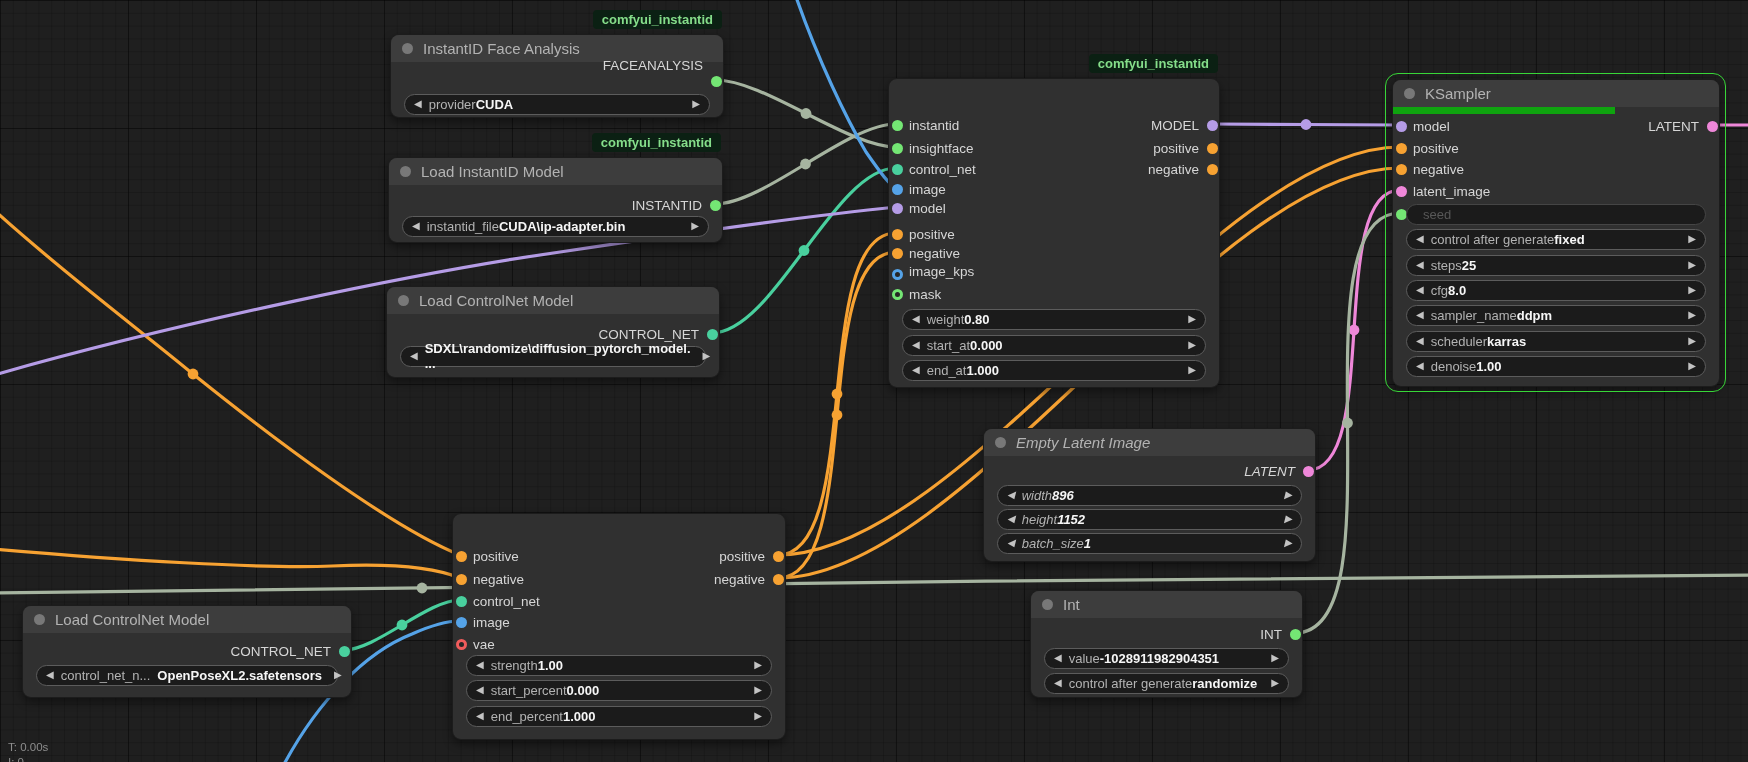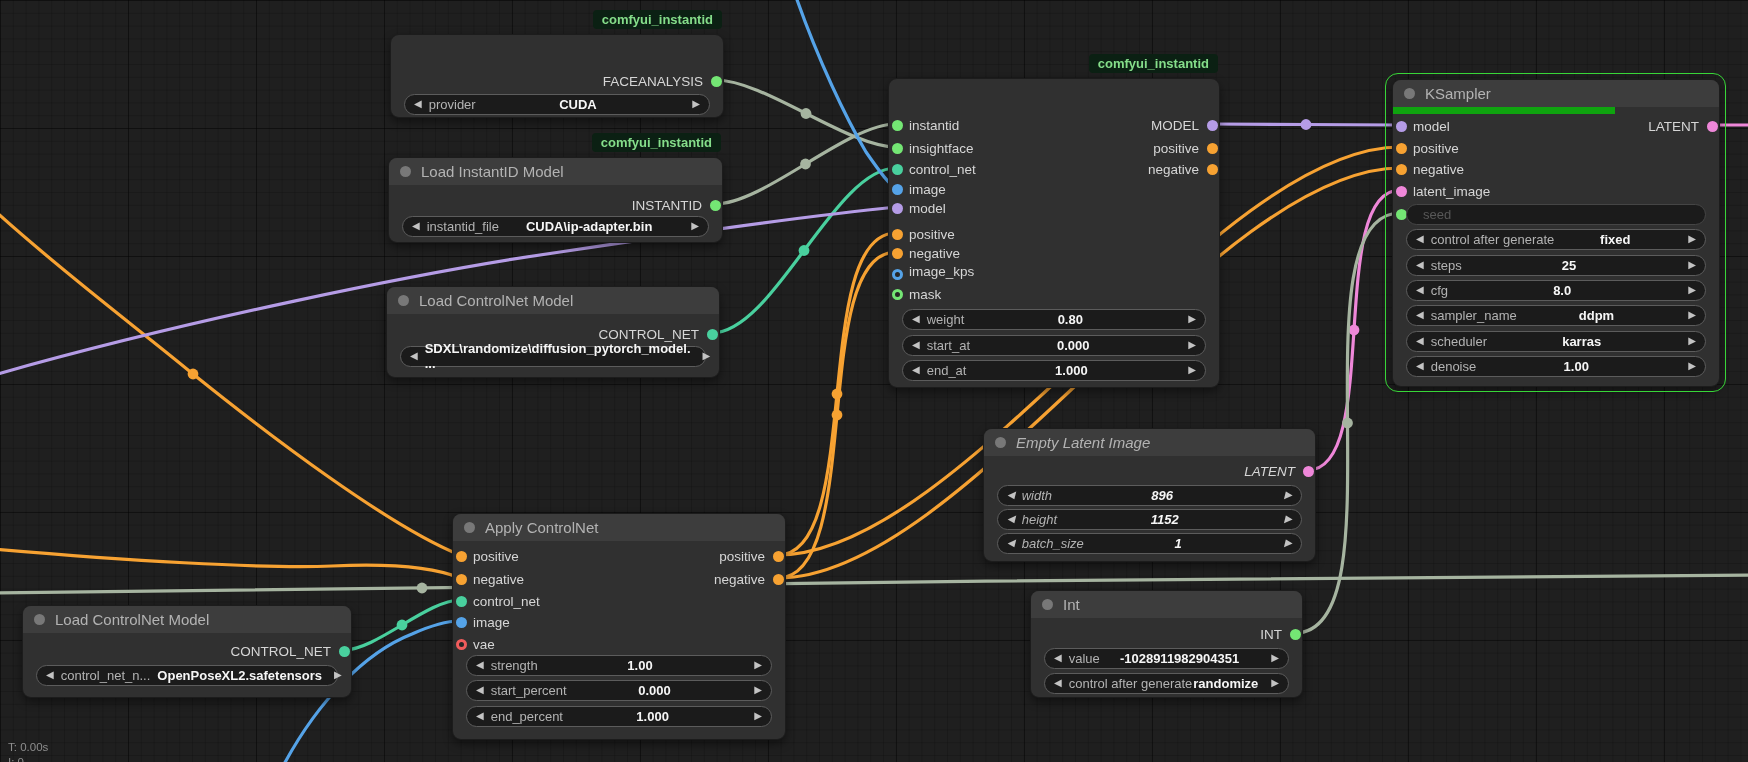--- a/index.html
+++ b/index.html
@@ -35,21 +35,21 @@
   .slot{position:absolute;height:20px;display:flex;align-items:center;color:#d6d6d6;font-size:13.5px;white-space:nowrap;}
   .slot-dot{position:absolute;width:11px;height:11px;border-radius:50%;box-sizing:border-box;}
   .slot-dot.hollow{background:#262626 !important;border-width:3px;border-style:solid;}
   .widget{
     position:absolute;left:13px;right:13px;height:21px;border-radius:11px;
     background:#1b1b1b;border:1px solid #5c5c5c;display:flex;align-items:center;
     font-size:13px;box-sizing:border-box;padding:0 9px;color:#b3b3b3;
   }
   .widget .arr{font-size:10px;color:#c3c3c3;flex:0 0 auto;line-height:1;}
   .widget .wlabel{margin-left:7px;flex:0 0 auto;}
-  .widget .wvalue{flex:1 1 auto;text-align:center;color:#f6f6f6;font-weight:bold;margin-right:12px;}
+  .widget .wvalue{flex:1 1 auto;text-align:left;color:#f6f6f6;font-weight:bold;margin-right:12px;}
   .widget .wvalue.leftal{text-align:left;margin-left:7px;}
   .widget.dim{border-color:#454545;color:#585858;}
   .widget.dim .wlabel{}
   .sel-outline{position:absolute;z-index:3;border:1.6px solid #38d638;border-radius:13px;pointer-events:none;}
   .status{position:absolute;left:8px;z-index:4;color:#8d8d8d;font-size:11.5px;}
 </style>
 </head>
 <body>
 
 <div id="canvas">
@@ -80,23 +80,27 @@
       <circle cx="193" cy="374" r="5.4" fill="#f7a232"></circle>
       <path d="M-6,549 C120,560 262,569 332,566 C396,563 438,569 460,578" stroke="#f7a232"></path>
       <path d="M-6,375 C180,322 420,272 560,252 C660,237 806,216 896,207" stroke="#b59ce6"></path>
       <path d="M-6,593 C500,586 1200,578 1754,575" stroke="#a6b4a0"></path>
       <circle cx="422" cy="588" r="5.4" fill="#a6b4a0"></circle>
       <path d="M1712,125 L1754,125" stroke="#ef87d9"></path>
     </svg>
   <div class="status" style="top:741px">T: 0.00s</div>
   <div class="status" style="top:756px">I: 0</div>
 <div class="node" style="left: 390px; top: 34px; width: 334px; height: 84px;">
+      <div class="node-title">
+        <div class="title-dot"></div>
+        <span>InstantID Face Analysis</span>
+      </div>
       <div class="badge">comfyui_instantid</div>
       <div class="slot-dot" style="left: 320px; top: 40.5px; background: rgb(116, 230, 116);"></div>
-      <div class="slot" style="right: 20px; top: 36px;">FACEANALYSIS</div>
+      <div class="slot" style="right: 20px; top: 20px;">FACEANALYSIS</div>
       <div class="widget" style="top: 58.5px;">
         <span class="arr">◀</span>
         <span class="wlabel">provider</span>
         <span class="wvalue">CUDA</span>
         <span class="arr">▶</span>
       </div>
     </div>
     <div class="node" style="left: 388px; top: 157px; width: 335px; height: 86px;">
       <div class="node-title">
         <div class="title-dot"></div>
@@ -248,24 +252,20 @@
         <span class="arr">▶</span>
       </div>
       <div class="widget" style="top: 103.5px;">
         <span class="arr">◀</span>
         <span class="wlabel">batch_size</span>
         <span class="wvalue">1</span>
         <span class="arr">▶</span>
       </div>
     </div>
     <div class="node" style="left: 452px; top: 513px; width: 334px; height: 227px;">
-      <div class="node-title">
-        <div class="title-dot"></div>
-        <span>Apply ControlNet</span>
-      </div>
       <div class="slot-dot" style="left: 3px; top: 36.5px; background: rgb(247, 162, 50);"></div>
       <div class="slot" style="left: 20px; top: 32px;">positive</div>
       <div class="slot-dot" style="left: 3px; top: 59.5px; background: rgb(247, 162, 50);"></div>
       <div class="slot" style="left: 20px; top: 55px;">negative</div>
       <div class="slot-dot" style="left: 3px; top: 81.5px; background: rgb(73, 208, 158);"></div>
       <div class="slot" style="left: 20px; top: 77px;">control_net</div>
       <div class="slot-dot" style="left: 3px; top: 102.5px; background: rgb(85, 163, 232);"></div>
       <div class="slot" style="left: 20px; top: 98px;">image</div>
       <div class="slot-dot hollow" style="left: 3px; top: 124.5px; border-color: rgb(240, 92, 92);"></div>
       <div class="slot" style="left: 20px; top: 120px;">vae</div>

